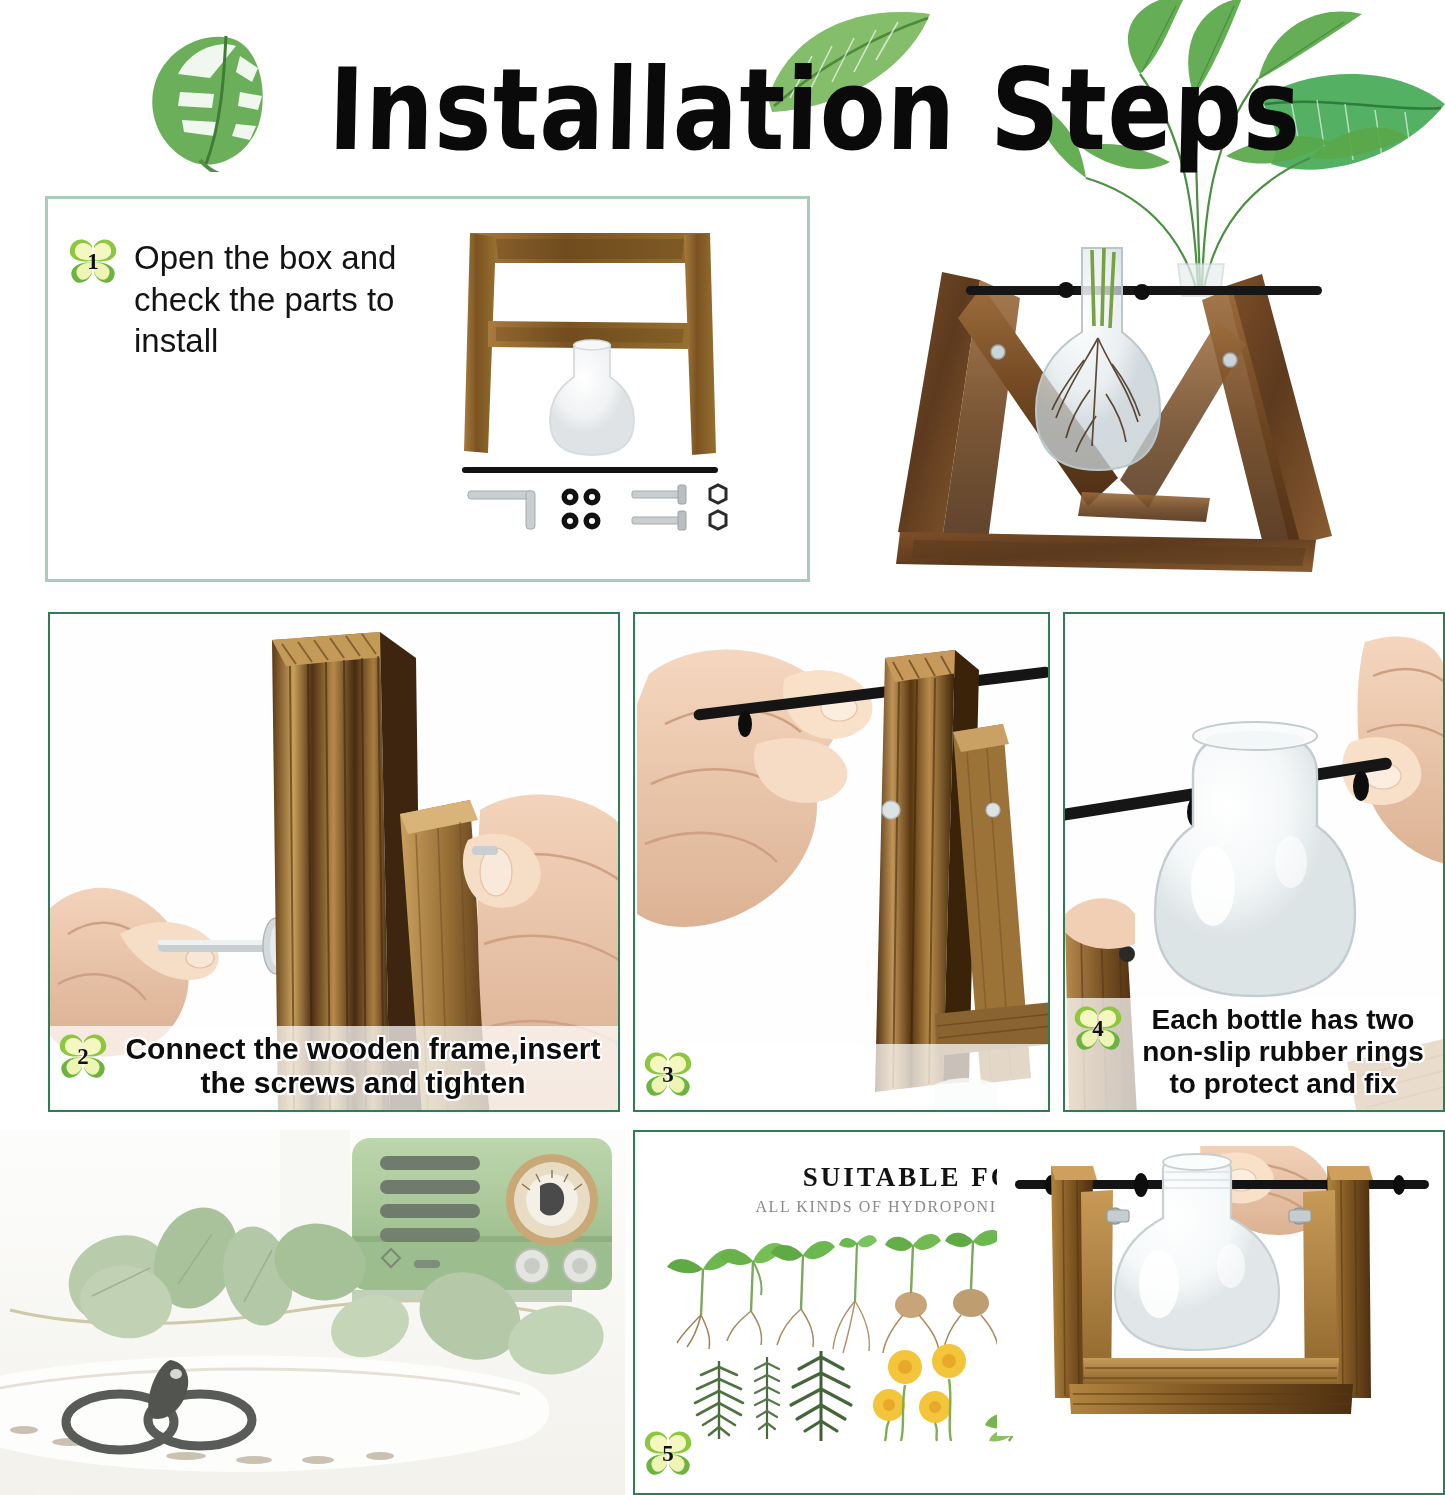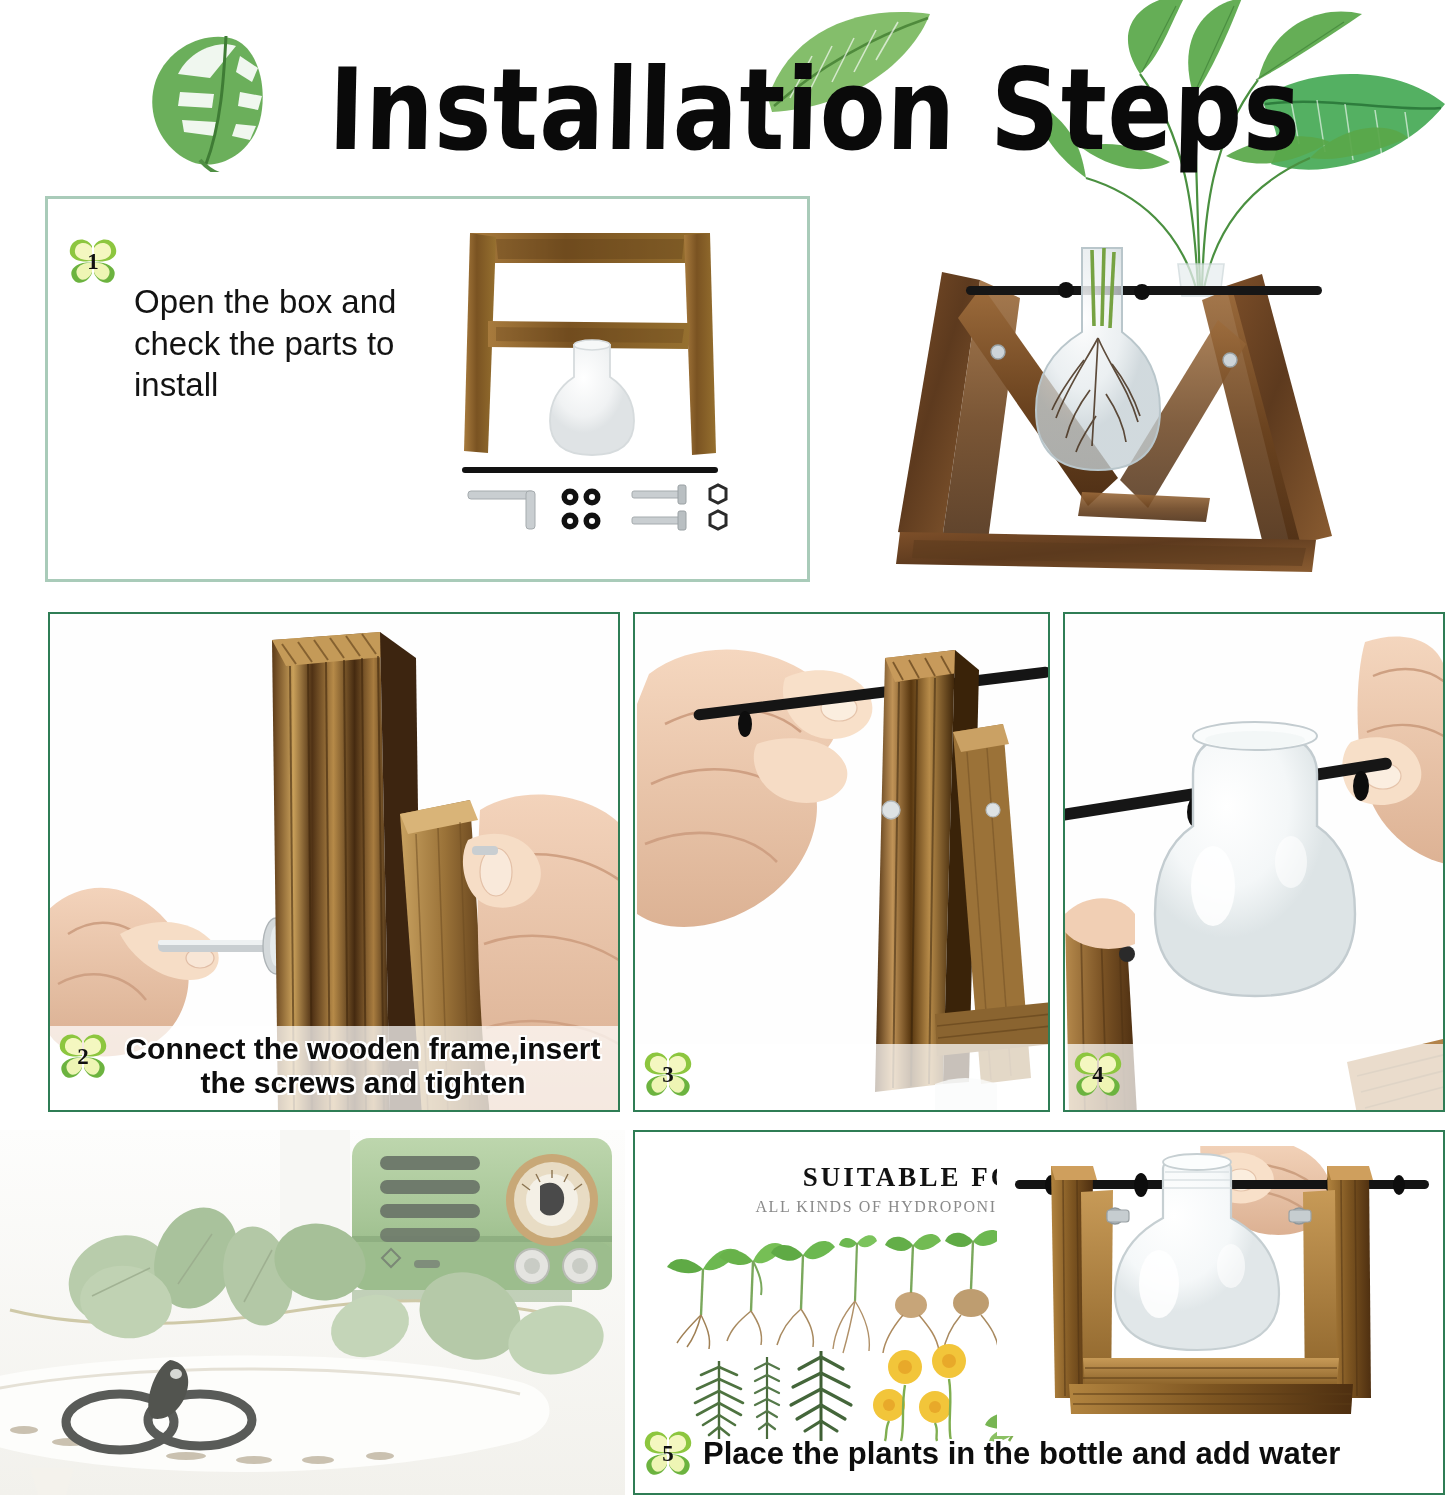--- a/index.html
+++ b/index.html
@@ -57,21 +57,21 @@
     position: absolute; left: 0; top: 0; width: 54px; height: 50px;
     display: flex; align-items: center; justify-content: center;
     font-family: "Liberation Serif", serif;
     font-size: 23px; font-weight: 700; color: #111;
   }
 
   
   .p1-row { position: absolute; left: 18px; top: 38px; display: flex; gap: 14px; }
   .p1-text {
     font-size: 33px; line-height: 1.26; color: #131313;
-    font-family: "Liberation Sans", sans-serif; max-width: 300px; margin-top: 44px;
+    font-family: "Liberation Sans", sans-serif; max-width: 300px;
   }
 
   
   .parts { position: absolute; left: 400px; top: 16px; width: 350px; height: 350px; }
 
   
   .caption {
     position: absolute; left: 0; right: 0; bottom: 0;
     display: flex; align-items: flex-start; gap: 4px;
     padding: 6px 6px 10px 6px;
@@ -563,20 +563,21 @@
         <path d="M28 9 C34 -1 48 1 50 12 C52 22 40 26 28 24 Z" fill="#8dc63f"></path>
         <path d="M26 26 C16 24 2 30 6 40 C10 50 22 46 26 36 Z" fill="#6cb33f"></path>
         <path d="M28 26 C38 24 52 30 48 40 C44 50 32 46 28 36 Z" fill="#6cb33f"></path>
         <path d="M26 11 C21 3 10 5 9 13 C8 21 17 24 26 23 Z" fill="#f4f7c0"></path>
         <path d="M28 11 C33 3 44 5 45 13 C46 21 37 24 28 23 Z" fill="#f4f7c0"></path>
         <path d="M26 26 C18 25 8 30 11 38 C14 46 23 43 26 35 Z" fill="#eef5b4"></path>
         <path d="M28 26 C36 25 46 30 43 38 C40 46 31 43 28 35 Z" fill="#eef5b4"></path>
       </svg>
       <div class="num">4</div>
     </div>
+    <div class="ctext">Each bottle has two non-slip rubber rings to protect and fix</div>
   </div>
 </div>
 
 <div class="lifestyle">
   <svg viewBox="0 0 625 365" width="625" height="365">
     <defs>
       <linearGradient id="bgL" x1="0" y1="0" x2="0" y2="1">
         <stop offset="0%" stop-color="#fdfdfc"></stop>
           <stop offset="100%" stop-color="#f2f1ec"></stop>
       </linearGradient>
@@ -918,15 +919,14 @@
         <path d="M28 9 C34 -1 48 1 50 12 C52 22 40 26 28 24 Z" fill="#8dc63f"></path>
         <path d="M26 26 C16 24 2 30 6 40 C10 50 22 46 26 36 Z" fill="#6cb33f"></path>
         <path d="M28 26 C38 24 52 30 48 40 C44 50 32 46 28 36 Z" fill="#6cb33f"></path>
         <path d="M26 11 C21 3 10 5 9 13 C8 21 17 24 26 23 Z" fill="#f4f7c0"></path>
         <path d="M28 11 C33 3 44 5 45 13 C46 21 37 24 28 23 Z" fill="#f4f7c0"></path>
         <path d="M26 26 C18 25 8 30 11 38 C14 46 23 43 26 35 Z" fill="#eef5b4"></path>
         <path d="M28 26 C36 25 46 30 43 38 C40 46 31 43 28 35 Z" fill="#eef5b4"></path>
       </svg>
       <div class="num">5</div>
     </div>
-    <div class="ctext">Place the plants in the bottle and add water</div>
   </div>
 </div>
 
 </body></html>

